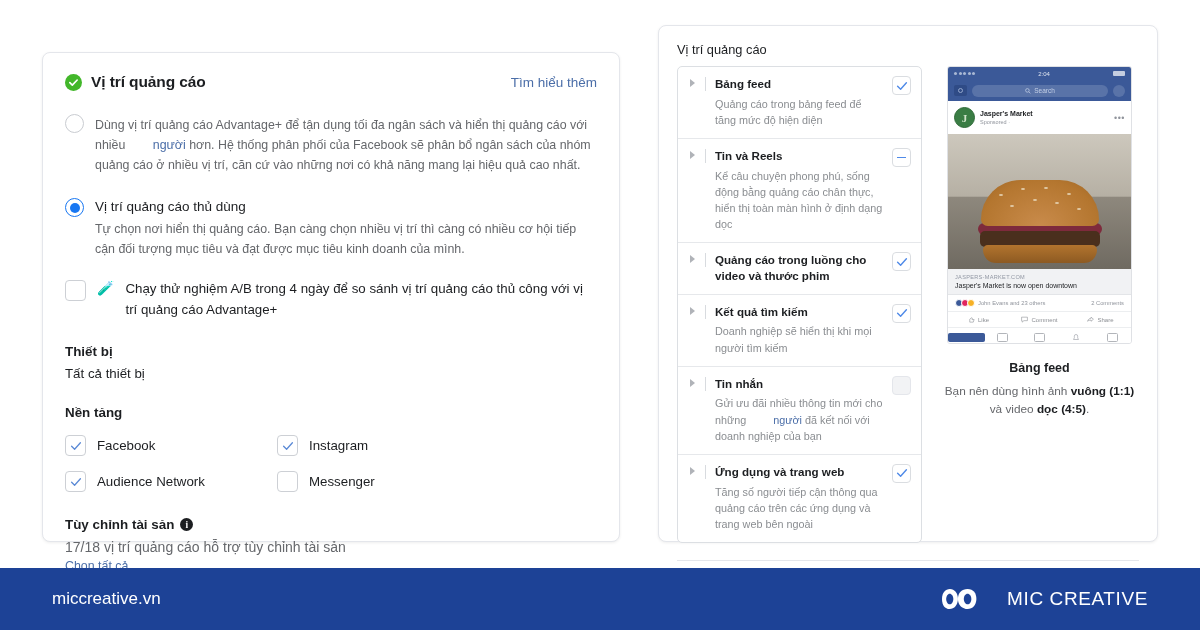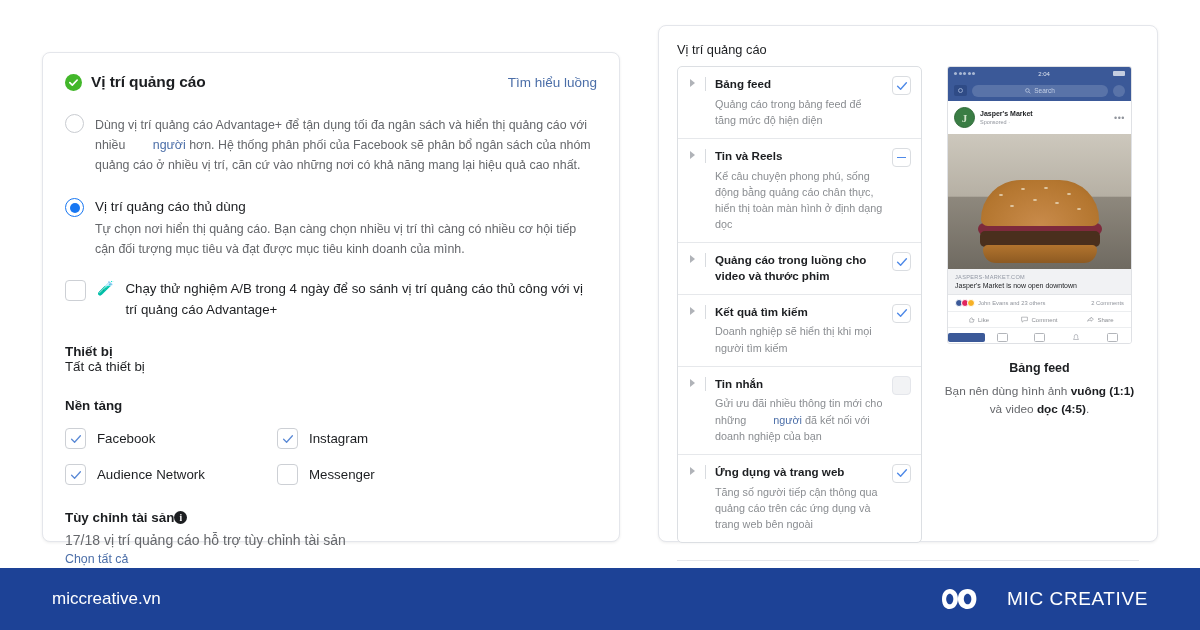--- a/index.html
+++ b/index.html
@@ -58,30 +58,30 @@
   .ab-block { display: flex; gap: 11px; margin-top: 20px; align-items: flex-start; }
   .sq-check {
     width: 21px; height: 21px; border-radius: 4px;
     border: 1.2px solid #cdd0d5; background: #fff; flex: none; margin-top: 1px;
     display: flex; align-items: center; justify-content: center;
   }
   .flask { font-size: 14px; line-height: 1; margin-top: 2px; flex: none; color:#333; }
   .ab-text { font-size: 13.3px; color: #1c1e21; line-height: 1.55; max-width: 470px; }
 
   .section-label { font-size: 13.4px; font-weight: bold; color: #1c1e21; margin-top: 24px; }
-  .section-value { font-size: 13.3px; color: #1c1e21; }
+  .section-value { font-size: 13.3px; color: #1c1e21; margin-top: 7px; }
 
   .platform-grid {
     display: grid; grid-template-columns: 212px 1fr;
     row-gap: 14px; margin-top: 14px;
   }
   .plat-item { display: flex; align-items: center; gap: 11px; }
   .plat-label { font-size: 13.3px; color: #1c1e21; }
 
-  .asset-head { display: flex; align-items: center; margin-top: 25px; }
+  .asset-head { display: flex; align-items: center; gap: 6px; margin-top: 25px; }
   .asset-title { font-size: 13.4px; font-weight: bold; color: #1c1e21; }
   .info-dot {
     width: 13px; height: 13px; border-radius: 50%; background: #1c1e21;
     color: #fff; font-size: 9.5px; font-weight: bold;
     display: inline-flex; align-items: center; justify-content: center;
     font-family: "Liberation Serif", serif;
   }
   .asset-sub { font-size: 14px; color: #65676b; margin-top: 7px; }
   .asset-link { font-size: 12.4px; color: #4b6ea8; margin-top: 4px; cursor: pointer; }
 
@@ -218,21 +218,21 @@
 
     <div class="card-head">
       <div class="head-left">
         <span class="check-circle">
           <svg width="11" height="11" viewBox="0 0 12 12">
               <path d="M2 6.2 L4.7 8.8 L10 3.3" stroke="#fff" stroke-width="1.8" fill="none" stroke-linecap="round" stroke-linejoin="round"></path>
             </svg>
         </span>
         <span class="card-title">Vị trí quảng cáo</span>
       </div>
-      <span class="learn-more">Tìm hiểu luồng</span>
+      <span class="learn-more">Tìm hiểu thêm</span>
     </div>
 
     <div class="option-block">
       <span class="radio"></span>
       <div class="option-body">
         <div class="option-desc"><span>Dùng vị trí quảng cáo Advantage+ để tận dụng tối đa ngân sách và hiển thị quảng cáo với nhiều </span><span class="inline-link">người</span><span> hơn. Hệ thống phân phối của Facebook sẽ phân bổ ngân sách của nhóm quảng cáo ở nhiều vị trí, căn cứ vào những nơi có khả năng mang lại hiệu quả cao nhất.</span></div>
       </div>
     </div>
 
     <div class="option-block">

